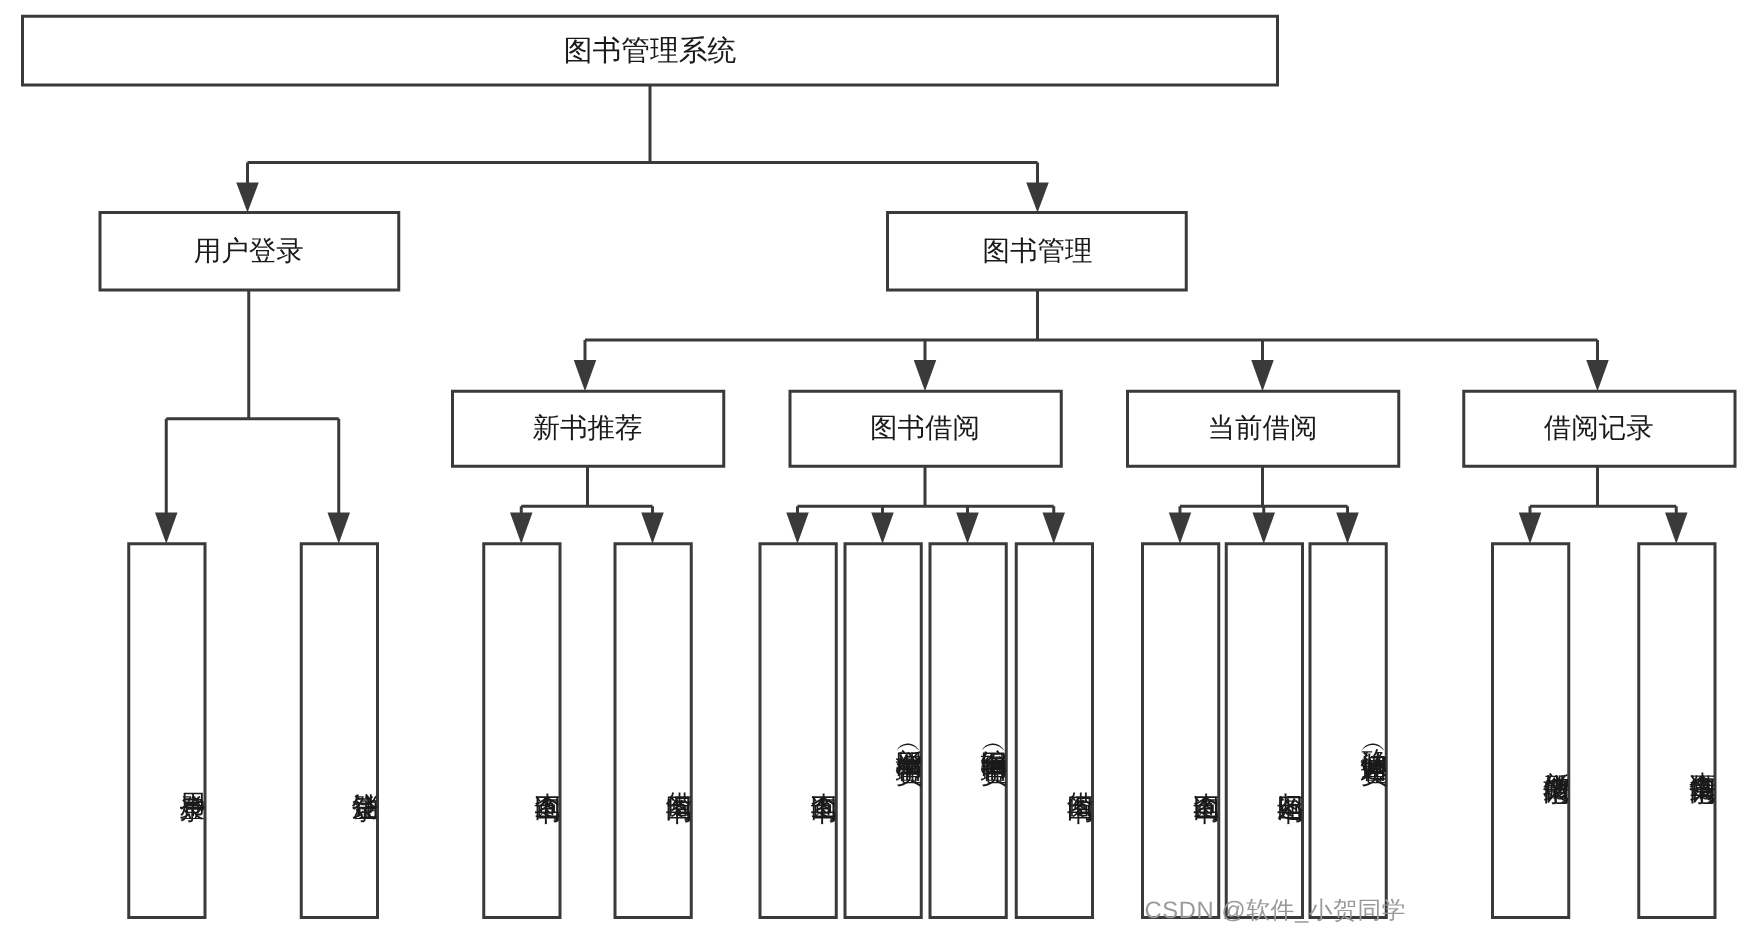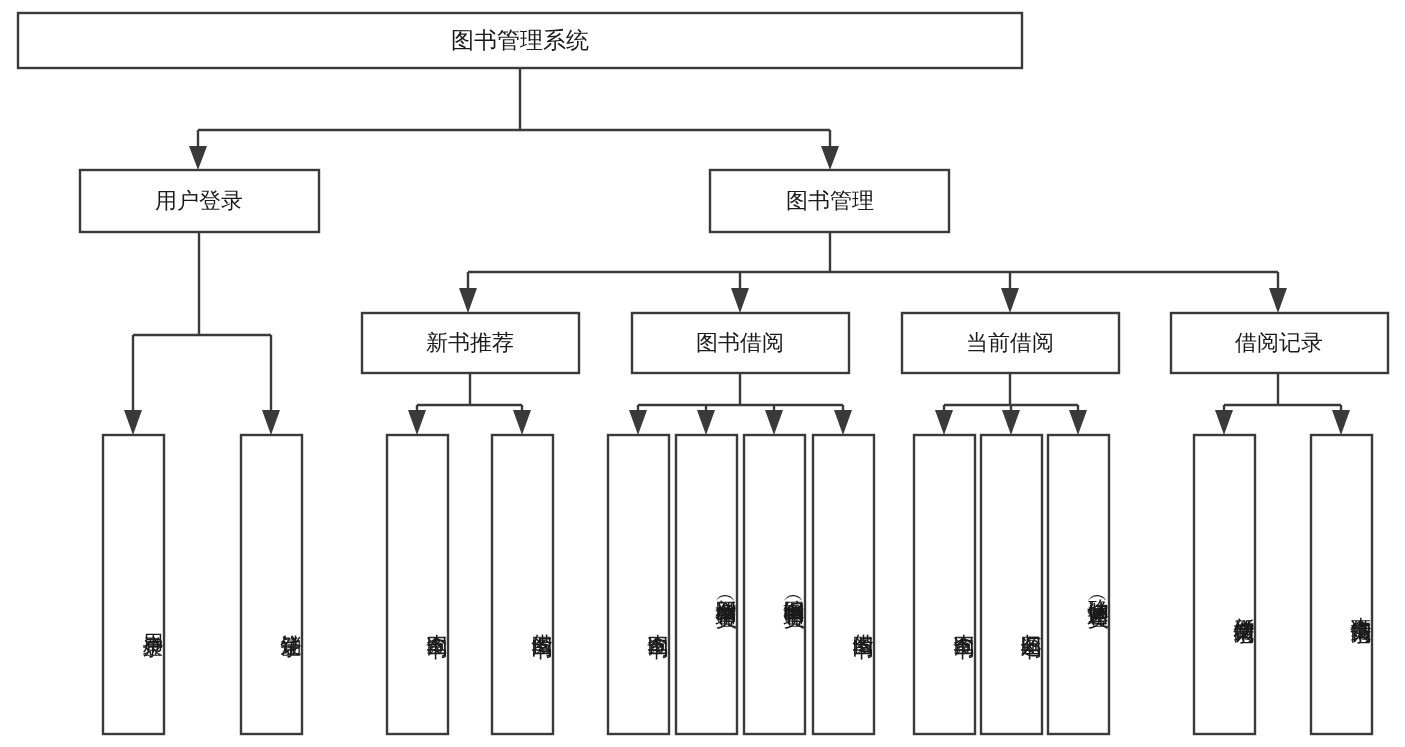--- a/index.html
+++ b/index.html
@@ -225,14 +225,15 @@
   <div class="leaf-label" style="left:744px; top:443px; width:61px; height:291px;">编辑图书（管理员）</div>
   <div class="leaf-label" style="left:813px; top:505px; width:61px; height:229px;">借阅图书</div>
 
   <div class="leaf-label" style="left:914px; top:505px; width:61px; height:229px;">查询图书</div>
   <div class="leaf-label" style="left:981px; top:505px; width:61px; height:229px;">归还图书</div>
   <div class="leaf-label" style="left:1048px; top:443px; width:61px; height:291px;">确认归还（管理员）</div>
 
   <div class="leaf-label" style="left:1194px; top:475px; width:61px; height:259px;">新增借阅记录</div>
   <div class="leaf-label" style="left:1311px; top:475px; width:61px; height:259px;">查询借阅记录</div>
 
+  <div class="watermark">CSDN @软件_小贺同学</div>
 
 </div>
 
 </body></html>

